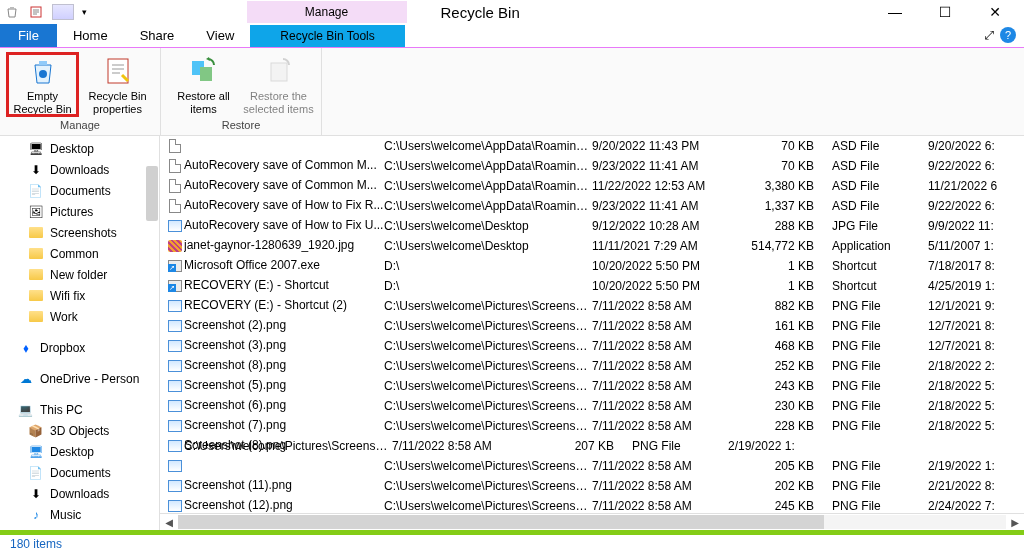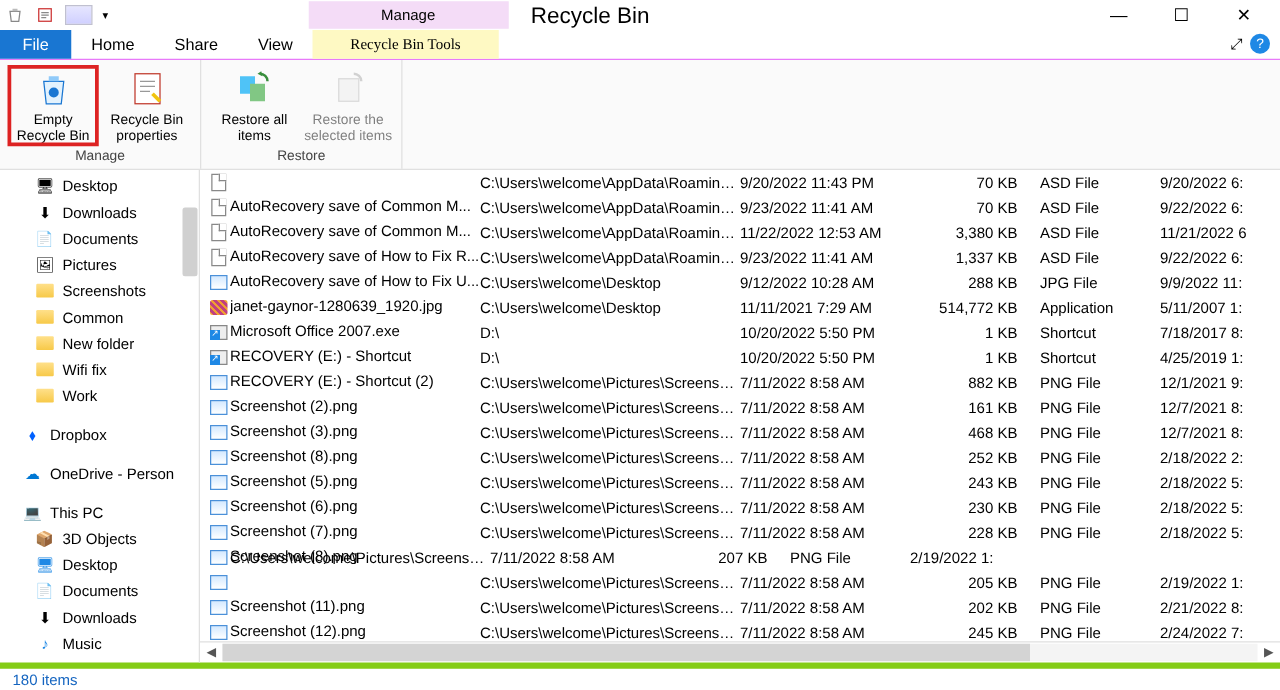--- a/index.html
+++ b/index.html
@@ -4,28 +4,28 @@
 <style>
 * { box-sizing: border-box; margin: 0; padding: 0; font-family: "Segoe UI", Tahoma, sans-serif; }
 body { width: 1024px; height: 552px; overflow: hidden; background: #fff; font-size: 12px; color: #000; position: relative; }
 
 .titlebar { height: 24px; display: flex; align-items: center; padding: 2px 4px; }
 .qat { display: flex; gap: 8px; align-items: center; }
 .qat-icon { width: 16px; height: 16px; display:flex; align-items:center; justify-content:center; font-size:11px; }
 .swatch { width: 22px; height: 16px; background: linear-gradient(#e6e6ff,#d0d0ff); border:1px solid #c0c0d0; }
 .title-mid { flex:1; display:flex; align-items:center; }
 .tab-manage { margin-left: 160px; width:160px; text-align:center; background:#f4dcf7; height:22px; line-height:22px; font-size:12px; }
-.title-name { margin-left: 18px; font-size:18px;text-align:center; }
+.title-name { margin-left: 34px; font-size:15px;text-align:center; }
 .winbtns { display:flex; gap: 20px; padding-right:10px; font-size:14px;}
 .winbtns span { width:30px; text-align:center; }
 
 .menubar { height:24px; display:flex; align-items:flex-end; border-bottom:1px solid #e879f9; position:relative; }
 .menu-file { background:#1976d2; color:#fff; padding:4px 18px; font-size:13px; }
 .menu-item { padding:4px 16px; font-size:13px; }
-.menu-tools { padding:4px 30px; background:#fef9c3;font-family:Liberation Serif, serif; }
+.menu-tools { padding:4px 30px; background:#0ea5e9; }
 .menu-help { position:absolute; right:8px; top:3px; width:16px; height:16px; background:#1e88e5; color:#fff; border-radius:50%; font-size:11px; text-align:center; line-height:16px; }
 .menu-chev { position:absolute; right:30px; top:4px; font-size:12px; }
 
 .ribbon { height:88px; border-bottom:1px solid #e0e0e0; display:flex; background:#fafafa; }
 .rgroup { border-right:1px solid #e0e0e0; padding:4px 6px 2px; display:flex; flex-direction:column; align-items:center; }
 .rgbtns { display:flex; gap:2px; flex:1; }
 .rbtn { width:73px; display:flex; flex-direction:column; align-items:center; padding-top:2px; text-align:center; font-size:11px; line-height:1.15; cursor:pointer; }
 .rbtn.sel { outline:3px solid #d22; outline-offset:-3px; }
 .rbtn-icon { width:34px; height:34px; display:flex; align-items:center; justify-content:center; margin-bottom:2px; }
 .rg-label { font-size:11px; color:#444; padding:2px 0; }

